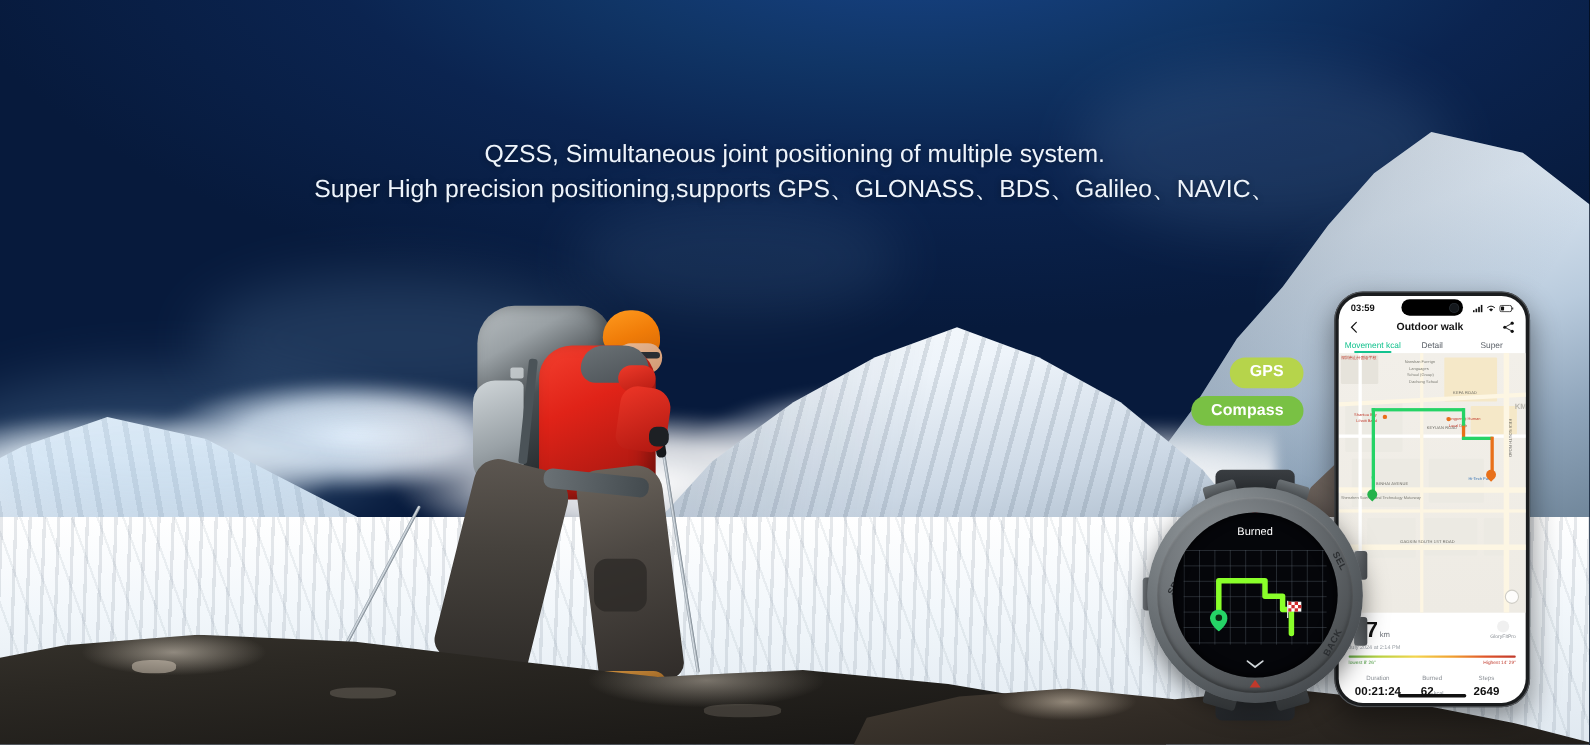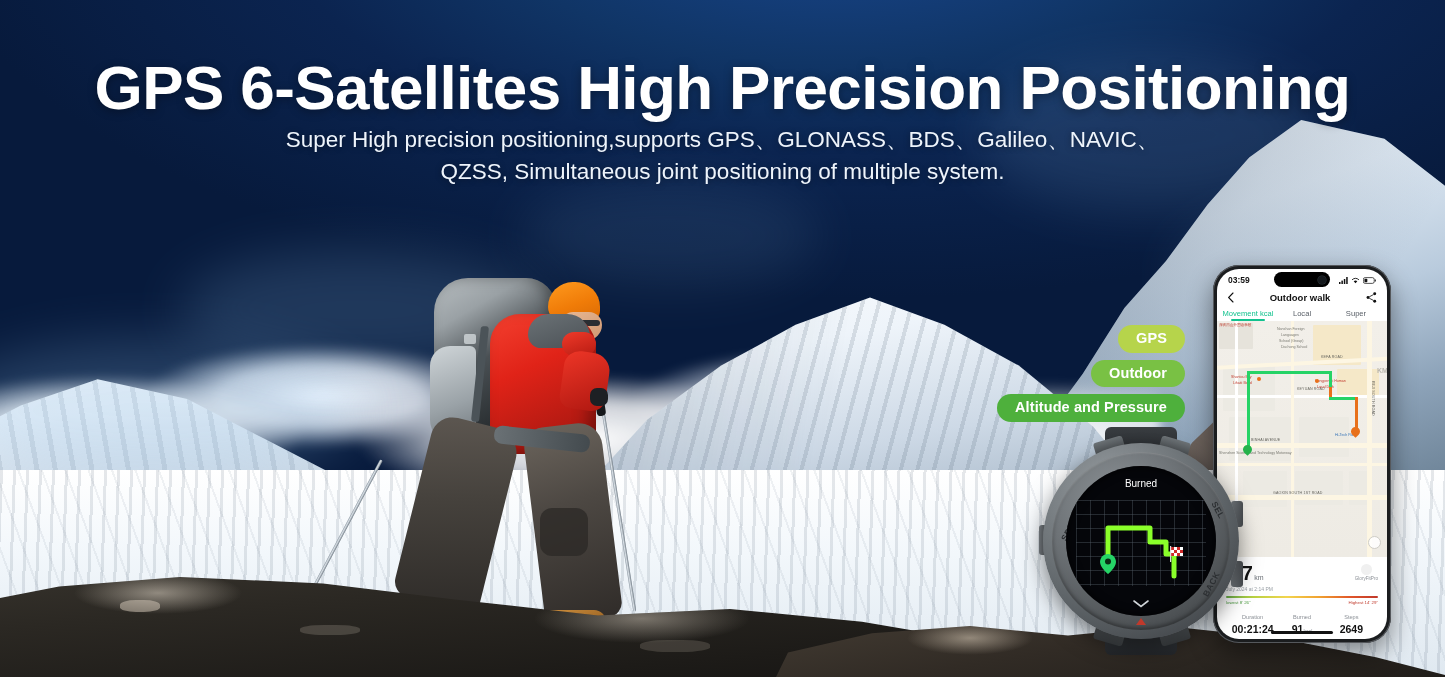--- a/index.html
+++ b/index.html
@@ -332,30 +332,28 @@
     <div class="h-el" style="left:150px; top:330px; width:66px; height:28px;
                 background:linear-gradient(160deg,#d0913f,#a06826 60%,#70491a); border-radius:10px 12px 6px 8px;"></div>
   </div>
 
   <div class="rock"></div>
   <div class="rock-2"></div>
   <div class="rock-speck" style="left:120px; top:600px; width:40px; height:12px;"></div>
   <div class="rock-speck" style="left:300px; top:625px; width:60px; height:10px; opacity:.4;"></div>
   <div class="rock-speck" style="left:640px; top:640px; width:70px; height:12px; opacity:.35;"></div>
 
-  <h1 class="headline">GPS 6-Satellites High Precision Positioning</h1>
   <div class="subhead">
+    <div>QZSS, Simultaneous joint positioning of multiple system.</div>
     <div>Super High precision positioning,supports GPS、GLONASS、BDS、Galileo、NAVIC、</div>
-    <div>QZSS, Simultaneous joint positioning of multiple system.</div>
   </div>
 
   <div class="badges">
     <div class="badge badge-gps">GPS</div>
-    <div class="badge badge-compass">Outdoor</div>
-    <div class="badge badge-alt">Altitude and Pressure</div>
+    <div class="badge badge-compass">Compass</div>
   </div>
 
   <div class="phone">
     <div class="phone-screen">
 
       <div class="status">
         <span>03:59</span>
         <div class="dyn-island">
           <div class="di-cam"></div>
         </div>
@@ -386,21 +384,21 @@
         <svg width="11" height="11" viewBox="0 0 12 12">
           <circle cx="9.5" cy="2" r="1.6" fill="#111"></circle>
             <circle cx="2.2" cy="6" r="1.6" fill="#111"></circle>
           <circle cx="9.5" cy="10" r="1.6" fill="#111"></circle>
           <path d="M8.2 2.8 L3.5 5.3 M3.5 6.8 L8.2 9.2" stroke="#111" stroke-width=".9"></path>
         </svg>
       </div>
 
       <div class="tabs">
         <div class="tab active">Movement kcal</div>
-        <div class="tab">Local</div>
+        <div class="tab">Detail</div>
         <div class="tab">Super</div>
       </div>
 
       <div class="map">
         <div class="map-blk bg2" style="left:96px; top:4px; width:48px; height:40px;"></div>
         <div class="map-blk bg2" style="left:120px; top:48px; width:42px; height:26px;"></div>
         <div class="map-blk" style="left:2px; top:2px; width:34px; height:26px;"></div>
         <div class="map-blk lt" style="left:6px; top:44px; width:52px; height:46px;"></div>
         <div class="map-blk lt" style="left:12px; top:96px; width:62px; height:44px;"></div>
         <div class="map-blk lt" style="left:82px; top:96px; width:50px; height:40px;"></div>
@@ -467,21 +465,21 @@
       </div>
 
       <div class="stats">
         <div class="stat">
           <div class="stat-lbl">Duration</div>
           <div class="stat-val">00:21:24</div>
         </div>
         <div class="stat">
           <div class="stat-lbl">Burned</div>
           <div class="stat-val">
-            <span>91</span><small>kcal</small>
+            <span>62</span><small>kcal</small>
           </div>
         </div>
         <div class="stat">
           <div class="stat-lbl">Steps</div>
           <div class="stat-val">2649</div>
         </div>
       </div>
 
       <div class="home-bar"></div>
     </div>

